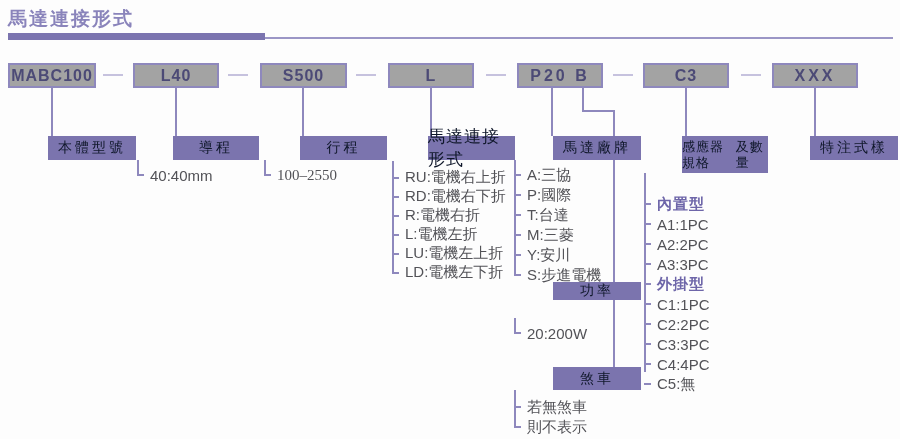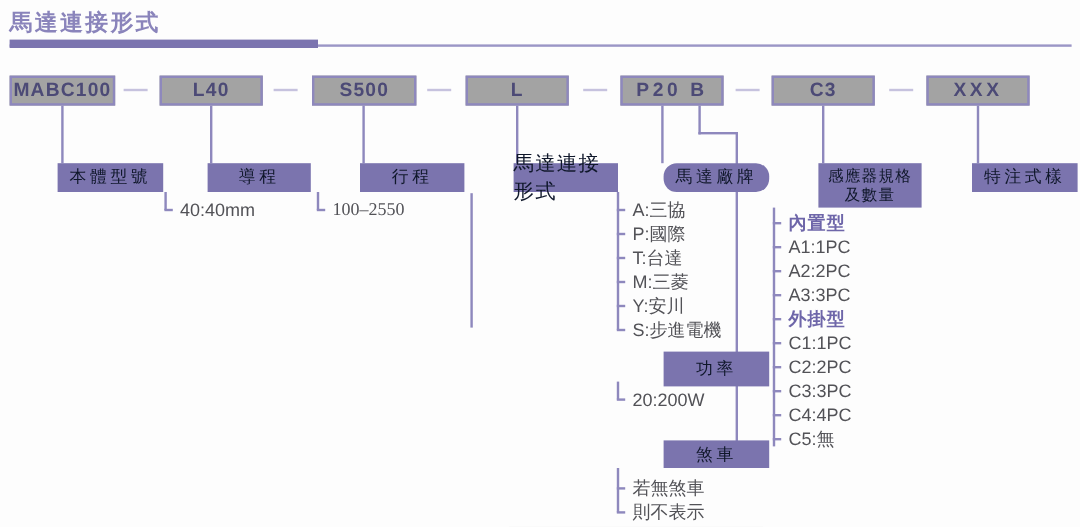--- a/index.html
+++ b/index.html
@@ -14,21 +14,21 @@
   .code-box { position:absolute; top:63px; height:25px; border:2px solid #8e88bd; background:#a3a3a3;
     color:#4c4a76; font-weight:bold; font-size:16px; letter-spacing:1px;
     display:flex; align-items:center; justify-content:center; }
   .dash { position:absolute; top:74px; height:2px; width:20px; background:#c6c2de; }
 
   .vline { position:absolute; width:2px; background:#8e88bd; }
   .hline { position:absolute; height:2px; background:#8e88bd; }
 
   .label-box { position:absolute; top:136px; height:24px; background:#7b74ae; color:#0f172a;
     font-size:14px; letter-spacing:3px; display:flex; align-items:center; justify-content:center;margin-left:40px; }
-  .label-box.two-line { height:37px; flex-direction:column; font-size:13px; line-height:16px; letter-spacing:1px; }
+  .label-box.two-line { height:37px; flex-direction:row; font-size:13px; line-height:16px; letter-spacing:1px; }
 
   .blist { position:absolute; }
   .blist li { list-style:none; position:relative; height:20px; display:flex; align-items:center;
     padding-left:13px; font-size:15px; color:#525257; white-space:nowrap; }
   .blist.h19 li { height:19px; }
   .blist li::before { content:''; position:absolute; left:0; top:9px; width:7px; height:2px; background:#8e88bd; }
   .blist.h19 li::before { top:8.5px; }
   .blist li.header { color:#6e66a9; font-weight:bold; font-size:15px; letter-spacing:1px; }
 </style>
 </head>
@@ -87,21 +87,21 @@
     </div>
   <div class="label-box" style="left:133px;width:86px;">
       <span>導程</span>
     </div>
   <div class="label-box" style="left:260px;width:87px;">
       <span>行程</span>
     </div>
   <div class="label-box" style="left:388px;width:87px;font-size:17px;letter-spacing:1px;">
       <span>馬達連接形式</span>
     </div>
-  <div class="label-box" style="left:513px;width:88px;border-radius:11px;">
+  <div class="label-box" style="left:513px;width:88px;">
       <span>馬達廠牌</span>
     </div>
   <div class="label-box two-line" style="left:642px;width:86px;">
     <span>感應器規格</span>
     <span>及數量</span>
   </div>
   <div class="label-box" style="left:770px;width:88px;">
       <span>特注式樣</span>
     </div>
 
@@ -109,50 +109,58 @@
   <ul class="blist" style="left:137px;top:165px;">
     <li>40:40mm</li>
   </ul>
 
   <div class="vline" style="left:264px;top:160px;height:15px;"></div>
   <ul class="blist" style="left:264px;top:165px;font-family:Liberation Serif, serif;">
     <li>100–2550</li>
   </ul>
 
   <div class="vline" style="left:392px;top:161px;height:112px;"></div>
+  <ul class="blist h19" style="left:392px;top:168px;">
+    <li>RU:電機右上折</li>
+    <li>RD:電機右下折</li>
+    <li>R:電機右折</li>
+    <li>L:電機左折</li>
+    <li>LU:電機左上折</li>
+    <li>LD:電機左下折</li>
+  </ul>
 
   <div class="vline" style="left:514px;top:160px;height:115px;"></div>
   <ul class="blist" style="left:514px;top:165px;">
     <li>A:三協</li>
     <li>P:國際</li>
     <li>T:台達</li>
     <li>M:三菱</li>
     <li>Y:安川</li>
     <li>S:步進電機</li>
   </ul>
 
-  <div class="label-box" style="left:513px;top:293px;width:88px;height:29px;">
+  <div class="label-box" style="left:513px;top:282px;width:88px;height:18px;">
       <span>功率</span>
     </div>
   <div class="vline" style="left:514px;top:318px;height:15px;"></div>
   <ul class="blist" style="left:514px;top:323px;">
     <li>20:200W</li>
   </ul>
 
   <div class="label-box" style="left:513px;top:367px;width:88px;height:23px;">
       <span>煞車</span>
     </div>
   <div class="vline" style="left:514px;top:390px;height:37px;"></div>
   <ul class="blist" style="left:514px;top:397px;">
     <li>若無煞車</li>
     <li>則不表示</li>
   </ul>
 
   <div class="vline" style="left:644px;top:173px;height:199px;"></div>
-  <ul class="blist" style="left:644px;top:176px;">
+  <ul class="blist" style="left:644px;top:194px;">
     <li class="header">內置型</li>
     <li>A1:1PC</li>
     <li>A2:2PC</li>
     <li>A3:3PC</li>
     <li class="header">外掛型</li>
     <li>C1:1PC</li>
     <li>C2:2PC</li>
     <li>C3:3PC</li>
     <li>C4:4PC</li>
     <li>C5:無</li>

